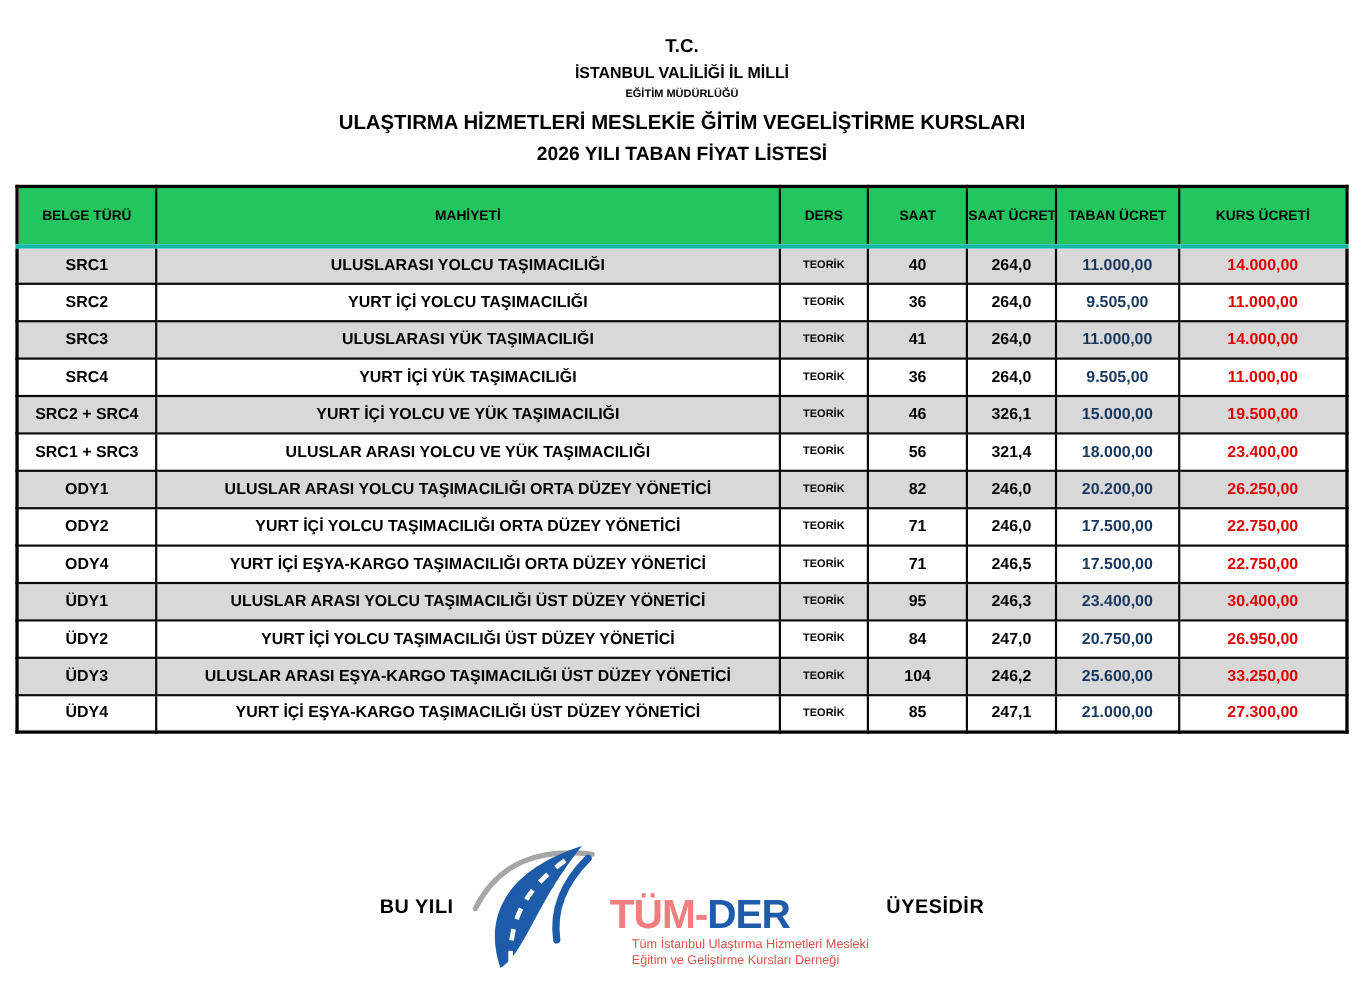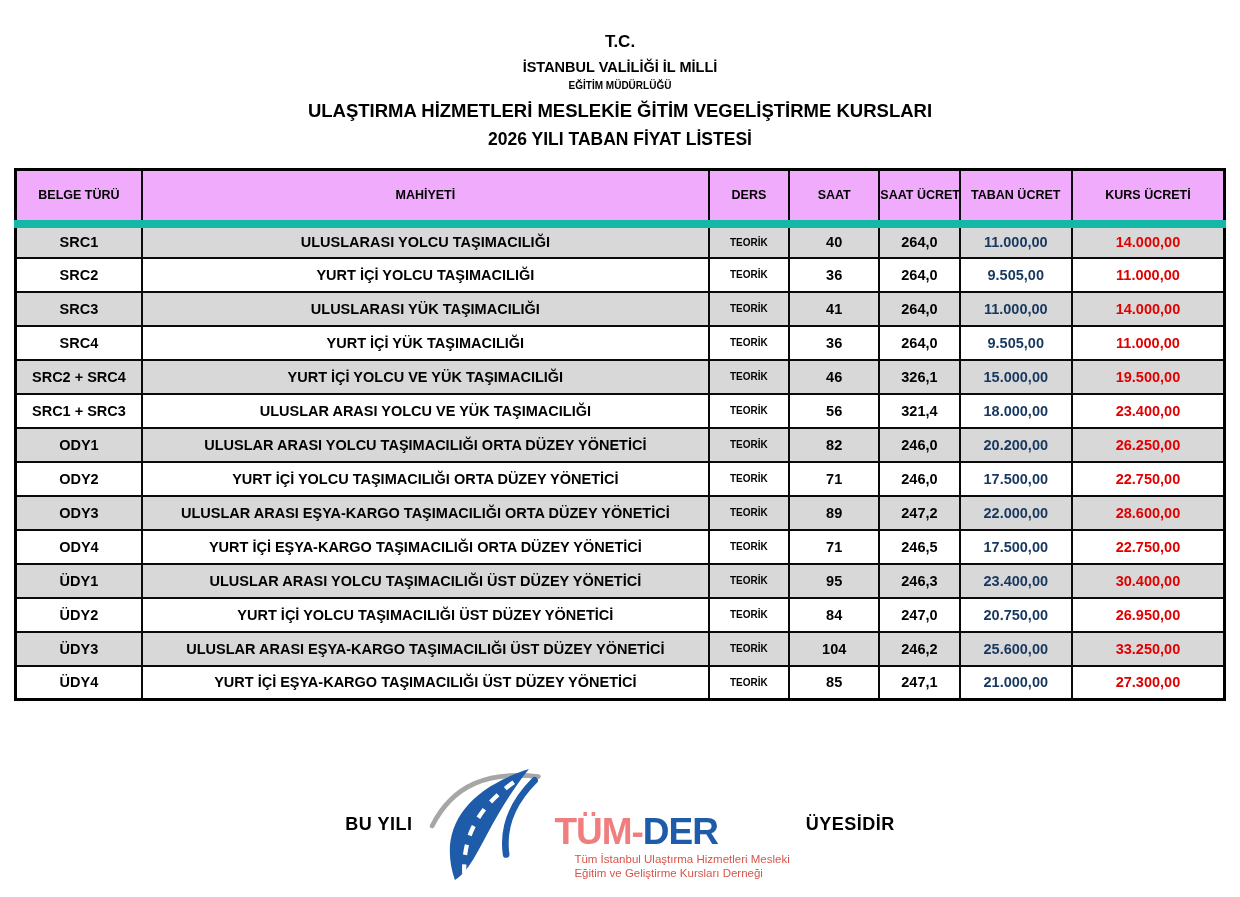--- a/index.html
+++ b/index.html
@@ -47,22 +47,22 @@
     border: 2px solid #0a0a0a;
     text-align: center;
     vertical-align: middle;
     font-weight: 700;
     overflow: hidden;
     white-space: nowrap;
   }
   table.price-table thead th {
     height: 54px;
     font-size: 12.5px;
-    background: #f0abfc;
-    border-bottom: 8px solid #14b8a6;
+    background: #22c55e;
+    border-bottom: 4px solid #14b8a6;
   }
   table.price-table tbody td { height: 34px; font-size: 14.5px; }
   table.price-table tbody tr.shaded td { background: var(--row-shade, #d8d8d8); }
   table.price-table td.cell-ders { font-size: 10px; }
   table.price-table td.cell-taban { color: var(--taban-color, #17375e); }
   table.price-table td.cell-kurs  { color: var(--kurs-color, #e00000); }
 
   .w0 { width: 126px; } .w1 { width: 565px; } .w2 { width: 80px; }
   .w3 { width: 90px; }  .w4 { width: 80px; }  .w5 { width: 112px; }
   .w6 { width: 152px; }
@@ -192,29 +192,20 @@
           <td class="w6 cell-kurs">26.250,00</td>
         </tr>
         <tr>
           <td class="w0 cell-belge">ODY2</td>
           <td class="w1 cell-mahiyet">YURT İÇİ YOLCU TAŞIMACILIĞI ORTA DÜZEY YÖNETİCİ</td>
           <td class="w2 cell-ders">TEORİK</td>
           <td class="w3 cell-saat">71</td>
           <td class="w4 cell-saat-ucreti">246,0</td>
           <td class="w5 cell-taban">17.500,00</td>
           <td class="w6 cell-kurs">22.750,00</td>
-        </tr>
-        <tr class="shaded">
-          <td class="w0 cell-belge">ODY3</td>
-          <td class="w1 cell-mahiyet">ULUSLAR ARASI EŞYA-KARGO TAŞIMACILIĞI ORTA DÜZEY YÖNETİCİ</td>
-          <td class="w2 cell-ders">TEORİK</td>
-          <td class="w3 cell-saat">89</td>
-          <td class="w4 cell-saat-ucreti">247,2</td>
-          <td class="w5 cell-taban">22.000,00</td>
-          <td class="w6 cell-kurs">28.600,00</td>
         </tr>
         <tr>
           <td class="w0 cell-belge">ODY4</td>
           <td class="w1 cell-mahiyet">YURT İÇİ EŞYA-KARGO TAŞIMACILIĞI ORTA DÜZEY YÖNETİCİ</td>
           <td class="w2 cell-ders">TEORİK</td>
           <td class="w3 cell-saat">71</td>
           <td class="w4 cell-saat-ucreti">246,5</td>
           <td class="w5 cell-taban">17.500,00</td>
           <td class="w6 cell-kurs">22.750,00</td>
         </tr>

